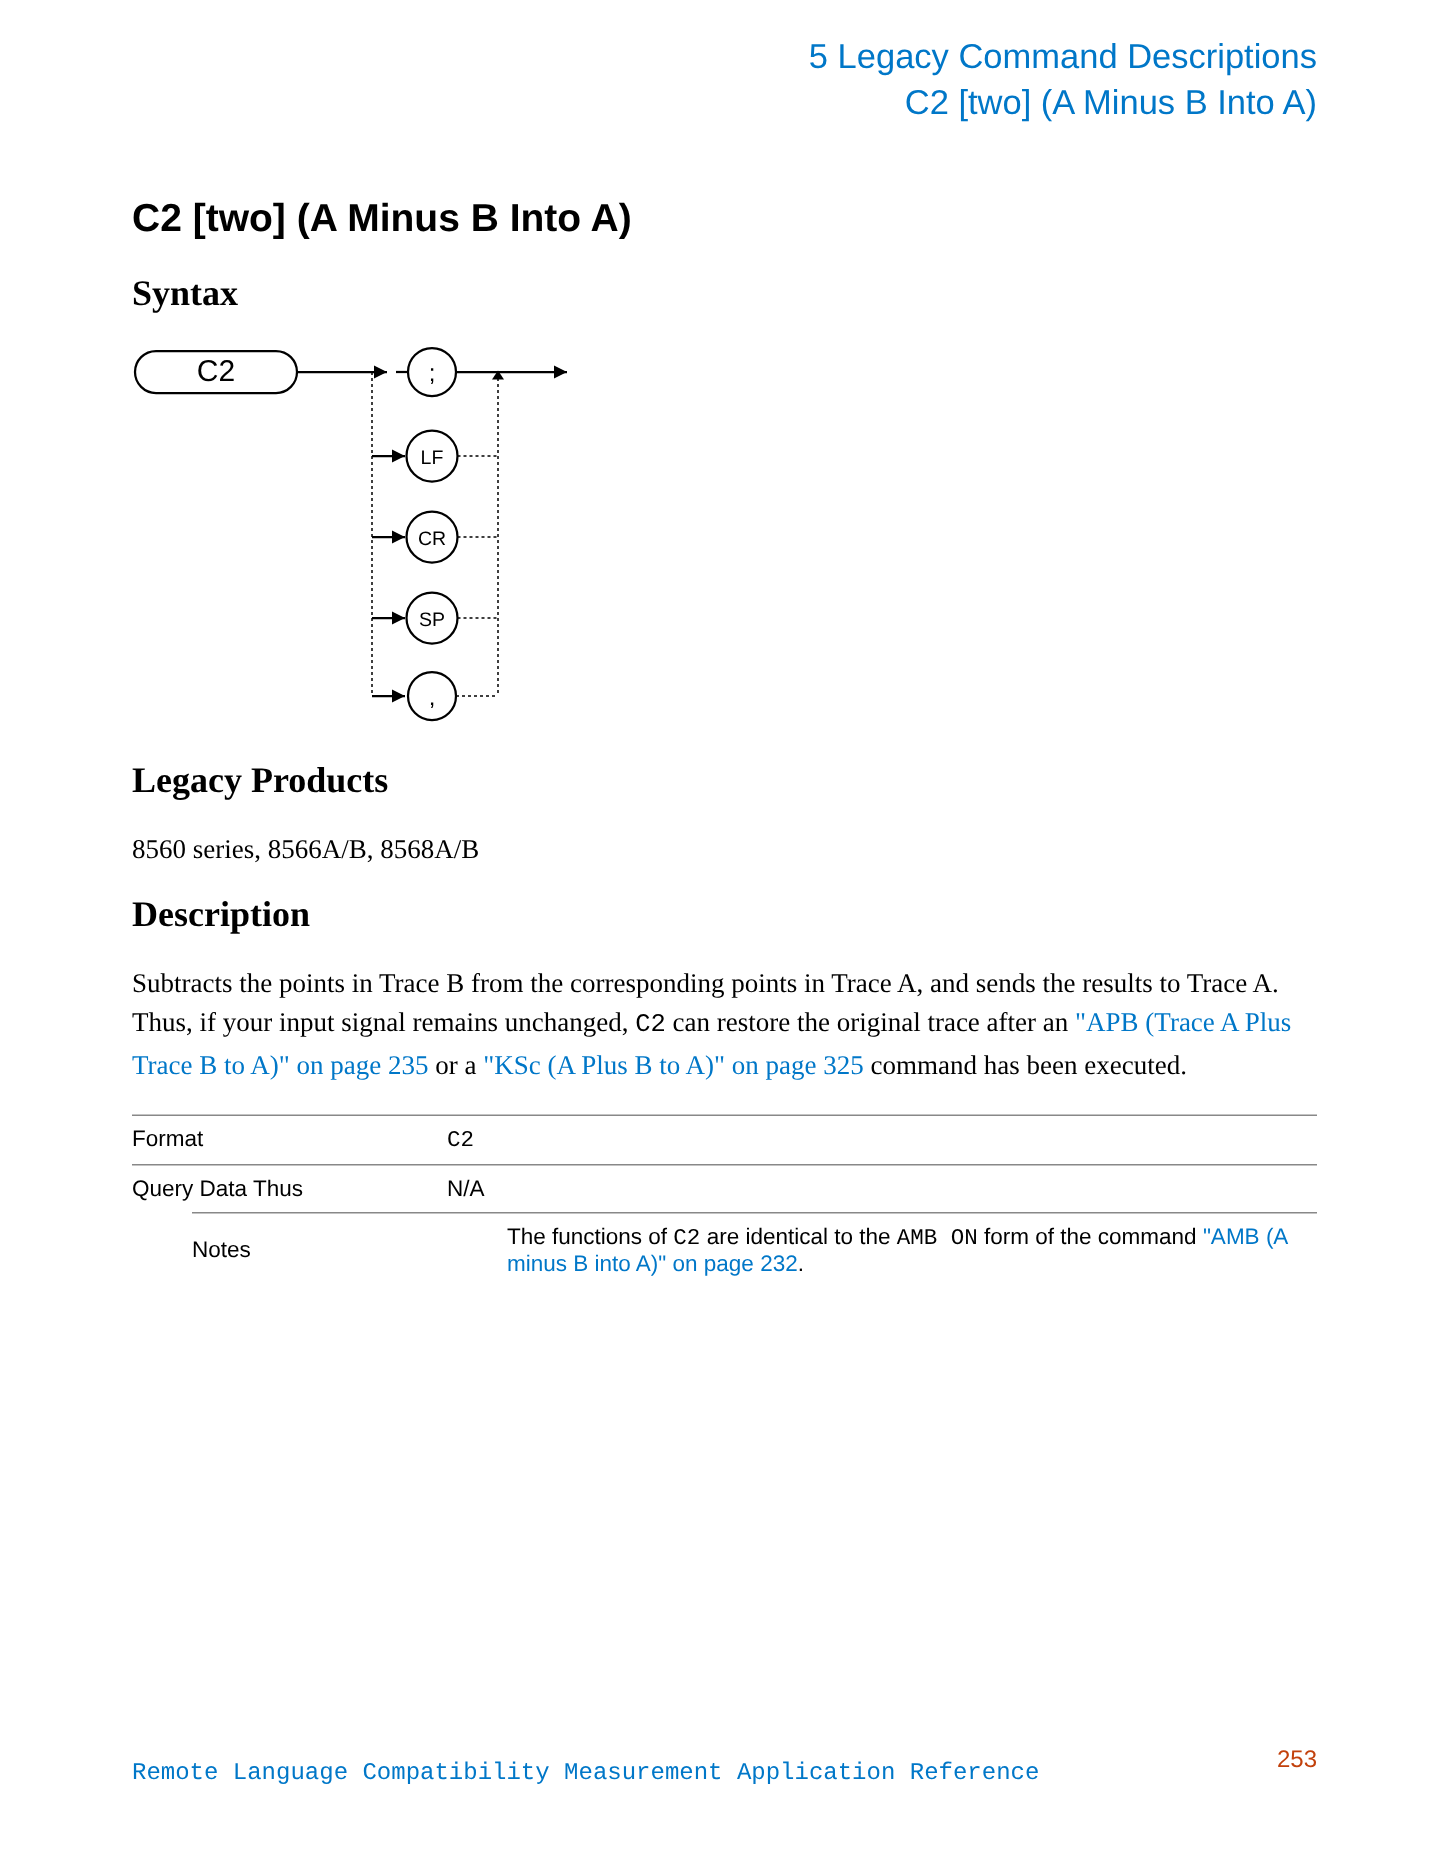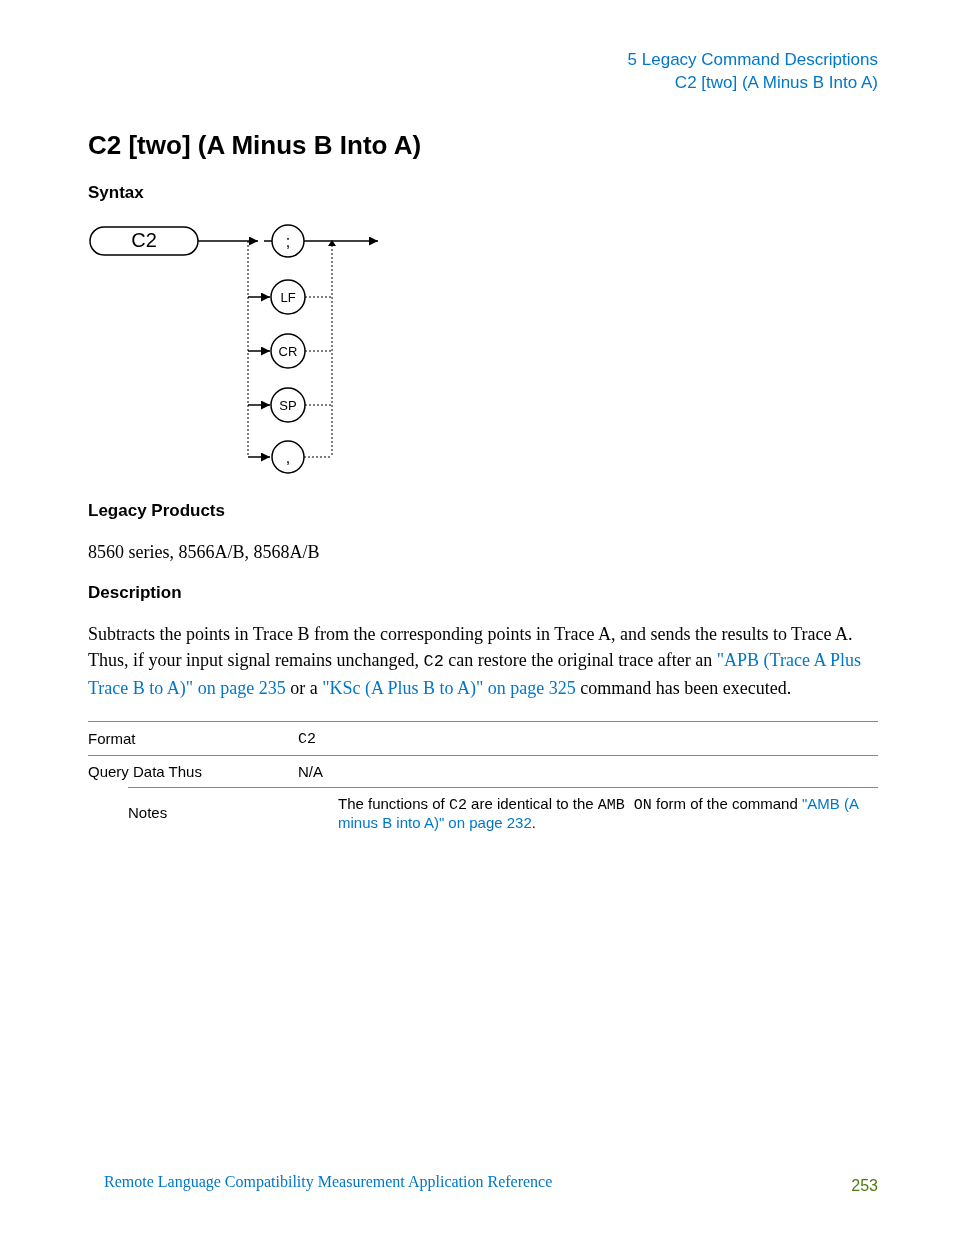--- a/index.html
+++ b/index.html
@@ -7,45 +7,45 @@
     margin: 0;
     width: 954px;
     height: 1235px;
     background: #fff;
     position: relative;
     font-family: Arial, Helvetica, sans-serif;
     color: #000;
   }
   .header-block {
     position: absolute;
-    top: 49px;
+    top: 22px;
     right: 76px;
     text-align: right;
     font-family: Arial, Helvetica, sans-serif;
-    font-size: 17px;
+    font-size: 23px;
     color: #0077c8;
     line-height: 1.35;
   }
   .content {
     position: absolute;
     left: 88px;
     right: 76px;
     top: 130px;
   }
   h1.title {
     font-family: Arial, Helvetica, sans-serif;
     font-weight: bold;
     font-size: 26px;
     margin: 0 0 22px 0;
     color: #000;
   }
   h2.sub {
-    font-family: Liberation Sans, sans-serif;
+    font-family: Liberation Serif, serif;
     font-weight: bold;
-    font-size: 17px;
+    font-size: 24px;
     margin: 0 0 14px 0;
     color: #000;
   }
   .syntax-diagram {
     position: relative;
     width: 300px;
     height: 260px;
     margin-bottom: 24px;
   }
   .serif {
@@ -77,31 +77,31 @@
   .cell-label {
     flex: 0 0 210px;
     font-family: Arial, Helvetica, sans-serif;
   }
   .cell-value {
     flex: 1;
     font-family: Arial, Helvetica, sans-serif;
   }
   .footer-left {
     position: absolute;
-    left: 104px;
+    left: 88px;
     bottom: 44px;
     color: #0077c8;
-    font-family: Liberation Serif, serif;
+    font-family: Liberation Mono, monospace;
     font-size: 16px;
   }
   .footer-right {
     position: absolute;
     right: 76px;
-    bottom: 40px;
-    color: #4d7c0f;
+    bottom: 52px;
+    color: #c2410c;
     font-family: Arial, Helvetica, sans-serif;
     font-size: 16px;
   }
 </style>
 </head>
 <body>
 
 <div class="header-block">
   <div>5  Legacy Command Descriptions</div>
   <div>C2 [two] (A Minus B Into A)</div>

